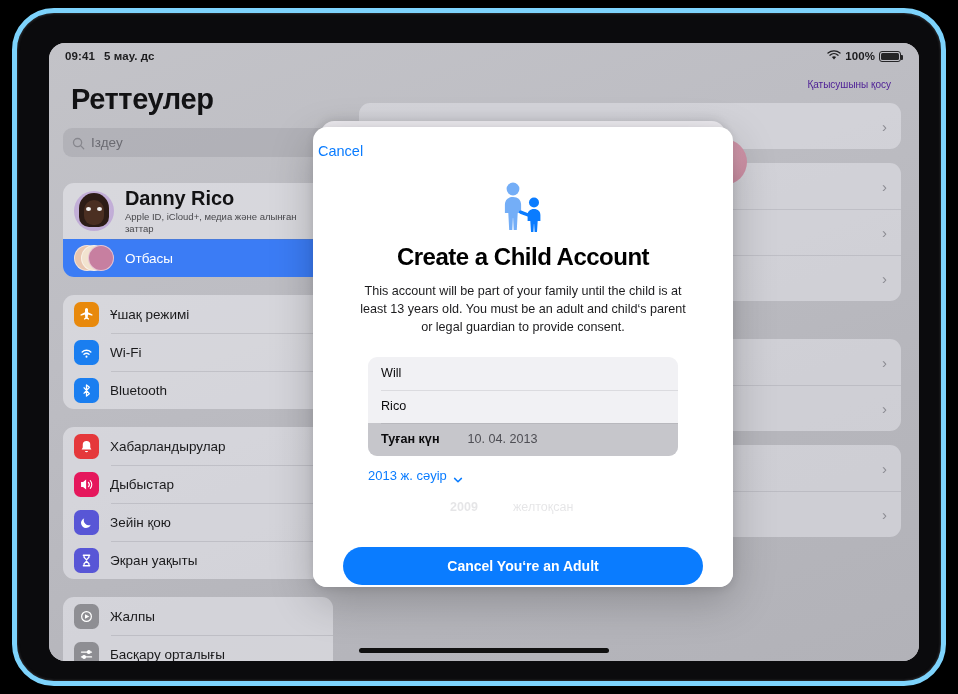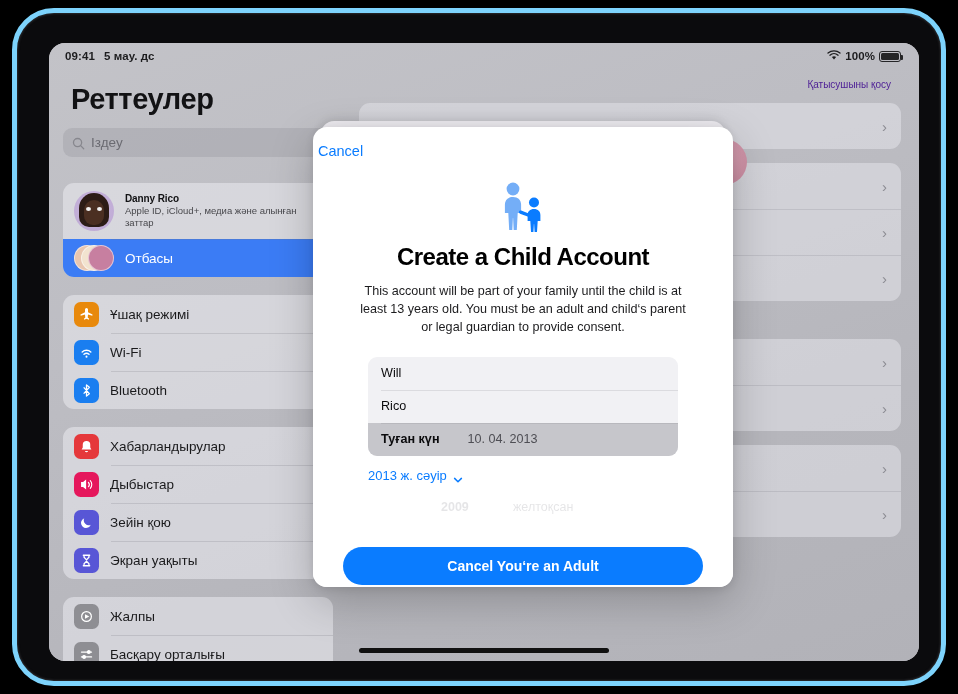--- a/index.html
+++ b/index.html
@@ -119,21 +119,21 @@
   .av-face {
     position:absolute; left:10px; top:9px; width:20px; height:25px;
     background:#4b2f22; border-radius: 10px 10px 9px 9px;
   }
   .av-eye {
     position:absolute; top:16px; width:5px; height:4px;
     background:#f2f2f2; border-radius:50%;
   }
   .av-eye.l { left:12px; } .av-eye.r { left:23px; }
   #account-text { display:flex; flex-direction:column; gap:1px; min-width:0; }
-  #account-name { font-size: 10px; font-weight:bold; color:#121214; letter-spacing:-.1px;}
+  #account-name { font-size: 20px; font-weight:bold; color:#121214; letter-spacing:-.1px;}
   #account-sub { font-size: 9.5px; color:#48484c; line-height:1.25; }
 
   #family-avatars { width:40px; height:26px; flex:none; position:relative; }
   .fa { position:absolute; top:0; width:26px; height:26px; border-radius:50%; border:1.5px solid rgba(255,255,255,.55); }
   .fa1 { left:0;  background:#e8c6b0; }
   .fa2 { left:7px; background:#f2e3cf; }
   .fa3 { left:14px; background:#c77fa0; }
 
   
   #main-panel {
@@ -219,21 +219,21 @@
   
   #wheel {
     position:absolute; left: 50%; transform: translateX(-50%);
     top: 372px; width: 210px; text-align:center;
     font-size: 12.5px; color:#8d8d94; line-height: 1.42;
   }
   .wheel-line { display:flex; justify-content:center; gap: 26px; }
   .wheel-line.l1 { opacity:.22; }
   .wheel-line.l2 { opacity:.55;margin-top:42px; }
   .wheel-line.l3 { opacity:.82; color:#6e6e75; }
-  .wheel-col-y { width: 46px; text-align:left;font-weight:bold; }
+  .wheel-col-y { width: 46px; text-align:center;font-weight:bold; }
   .wheel-col-m { width: 92px; text-align:left; }
   #wheel-mask {
     position:absolute; left:0; right:0; top: 404px; height: 56px;
     background: linear-gradient(180deg, rgba(255,255,255,0) 0%, #fff 62%);
   }
 
   #verify-button {
     position:absolute; left: 30px; right: 30px; top: 420px;
     height: 38px; border-radius: 19px;
     background:#0a7cff; color:#fff;

